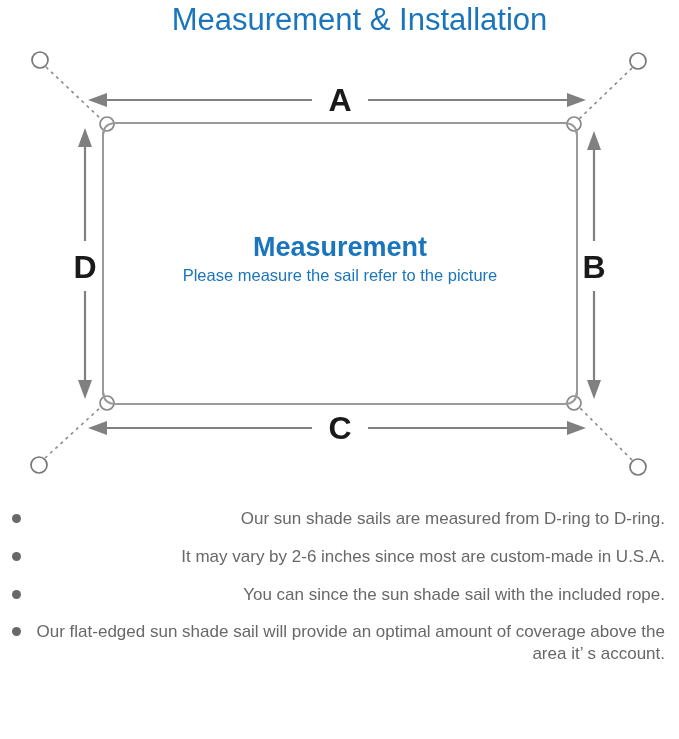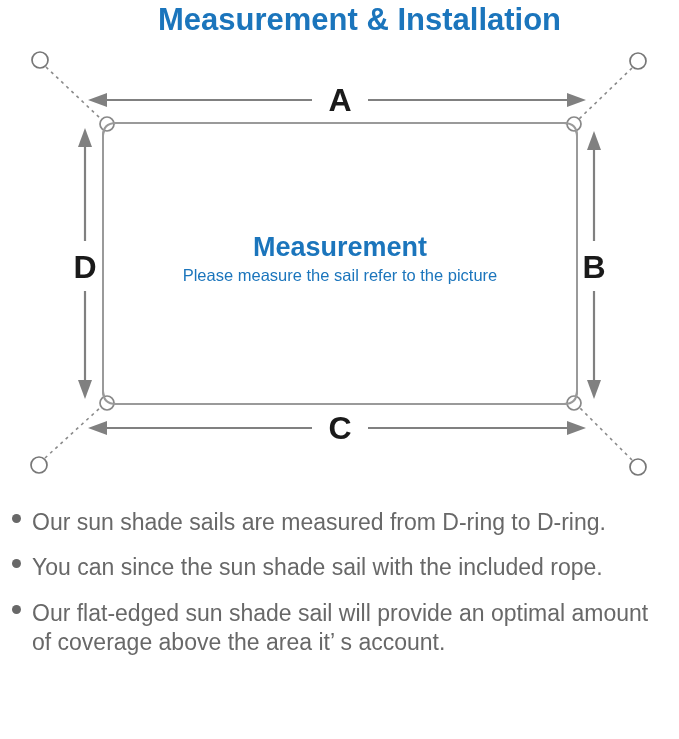--- a/index.html
+++ b/index.html
@@ -16,21 +16,21 @@
     height: 739px;
     position: relative;
     background: #ffffff;
   }
   .page-title {
     margin: 0;
     padding-top: 2px;
     text-align: center;
     color: #1b75bc;
     font-size: 31px;
-    font-weight: bold;
+    font-weight: normal;
     letter-spacing: 0px;
     padding-left: 40px;
   }
   .diagram-svg {
     display: block;
     width: 679px;
     height: 462px;
   }
   .dim-label {
     font-size: 32px;
@@ -47,23 +47,24 @@
     fill: #1b75bc;
   }
   .notes {
     padding: 0 14px 0 12px;
     margin-top: 8px;
   }
   .note {
     display: flex;
     gap: 11px;
     color: #686868;
-    font-size: 23px;
+    font-size: 17px;
     line-height: 1.28;
     margin-bottom: 16px;
+    text-align: right;
   }
   .note-bullet {
     flex: 0 0 auto;
     width: 9px;
     height: 9px;
     border-radius: 50%;
     background: #686868;
     margin-top: 6px;
   }
   .note-text {
@@ -145,20 +146,24 @@
     <text class="center-subtitle" x="340" y="243" text-anchor="middle">Please measure the sail refer to the picture</text>
   </svg>
 
   <div class="notes">
     <div class="note">
       <span class="note-bullet"></span>
       <span class="note-text">Our sun shade sails are measured from D-ring to D-ring.</span>
     </div>
     <div class="note">
       <span class="note-bullet"></span>
+      <span class="note-text">It may vary by 2-6 inches since most are custom-made in U.S.A.</span>
+    </div>
+    <div class="note">
+      <span class="note-bullet"></span>
       <span class="note-text">You can since the sun shade sail with the included rope.</span>
     </div>
     <div class="note">
       <span class="note-bullet"></span>
       <span class="note-text">Our flat-edged sun shade sail will provide an optimal amount of coverage above the area it’ s account.</span>
     </div>
   </div>
 
 </div>
 

